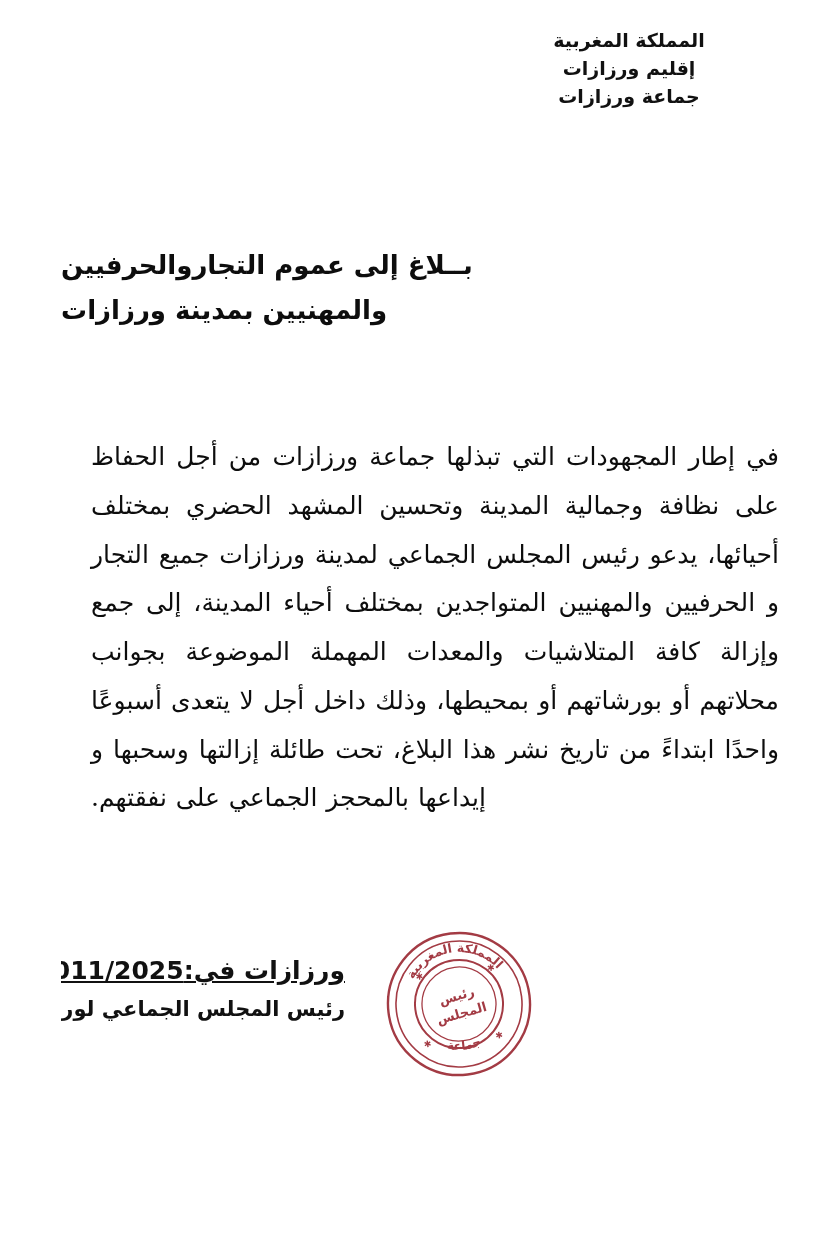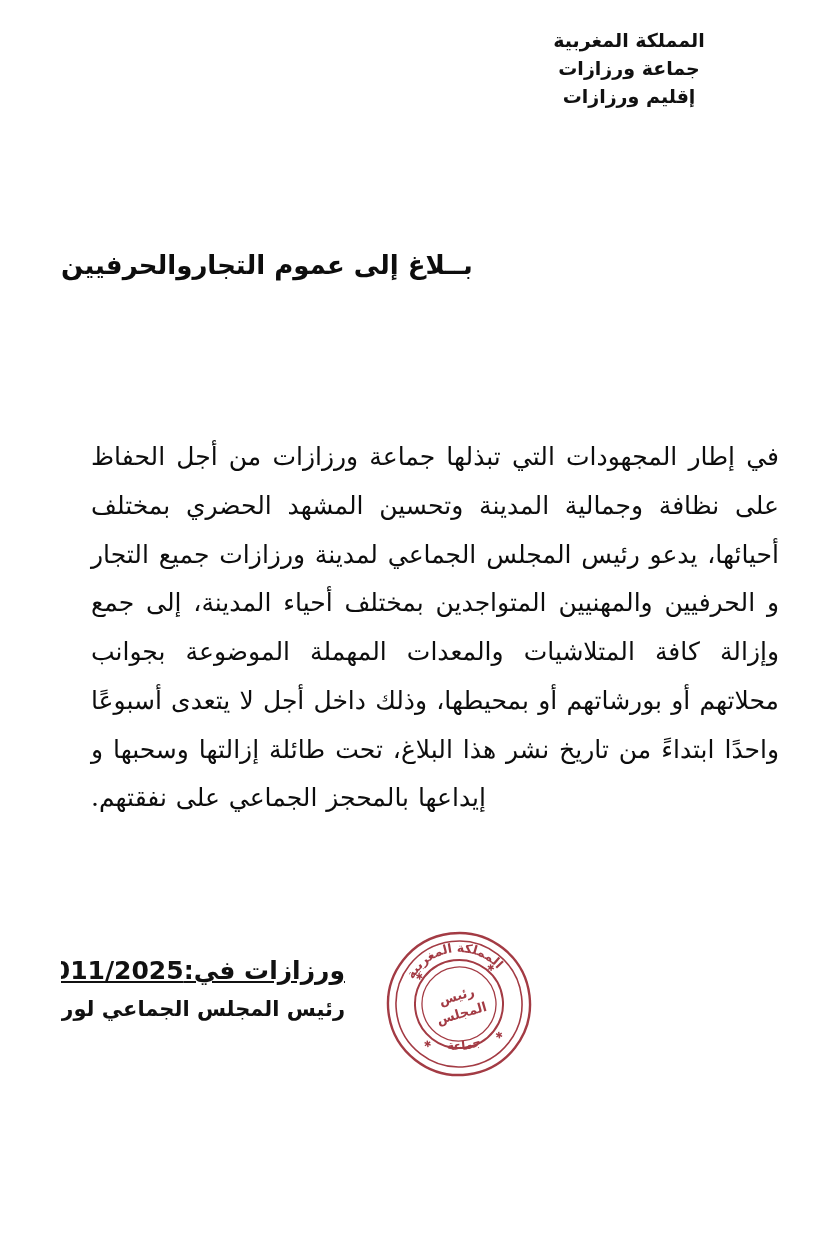--- a/index.html
+++ b/index.html
@@ -118,26 +118,27 @@
     display: block;
   }
 </style>
 </head>
 <body>
 
 <div class="page">
 
   <div class="letterhead">
     <div class="letterhead-line">المملكة المغربية</div>
+    <div class="letterhead-line">إقليم ورزازات</div>
     <div class="letterhead-line">جماعة ورزازات</div>
-    <div class="letterhead-line">إقليم ورزازات</div>
   </div>
 
   <div class="title-block">
     <div class="title-line">بــلاغ إلى عموم التجاروالحرفيين</div>
+    <div class="title-line">والمهنيين بمدينة ورزازات</div>
   </div>
 
   <div class="body-block">
     <p class="body-text">في إطار المجهودات التي تبذلها جماعة ورزازات من أجل الحفاظ على نظافة وجمالية المدينة وتحسين المشهد الحضري بمختلف أحيائها، يدعو رئيس المجلس الجماعي لمدينة ورزازات جميع التجار و الحرفيين والمهنيين المتواجدين بمختلف أحياء المدينة، إلى جمع وإزالة كافة المتلاشيات والمعدات المهملة الموضوعة بجوانب محلاتهم أو بورشاتهم أو بمحيطها، وذلك داخل أجل لا يتعدى أسبوعًا واحدًا ابتداءً من تاريخ نشر هذا البلاغ، تحت طائلة إزالتها وسحبها و إيداعها بالمحجز الجماعي على نفقتهم.</p>
   </div>
 
   <div class="stamp">
     <svg viewBox="0 0 152 152" xmlns="http://www.w3.org/2000/svg" aria-hidden="true">
       <defs>
         <path id="arcTop" d="M 24,76 A 52,52 0 0 1 128,76"></path>

